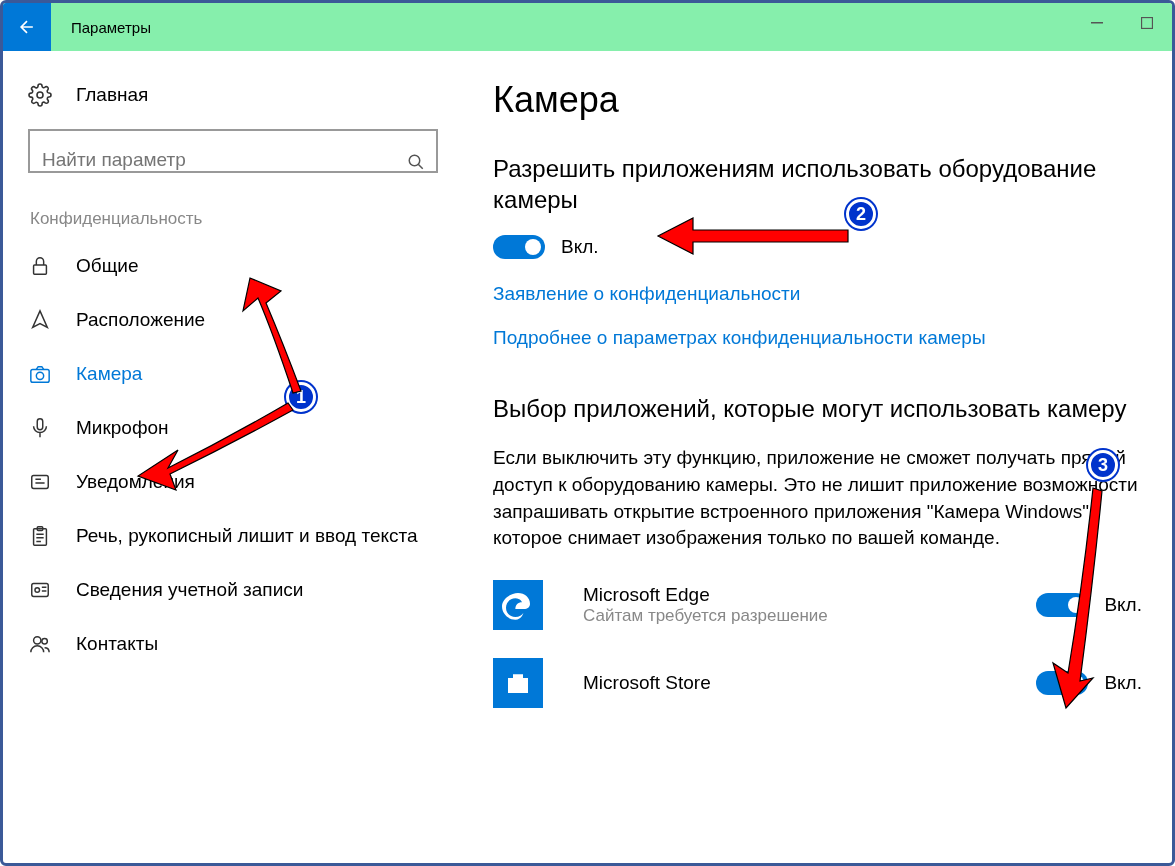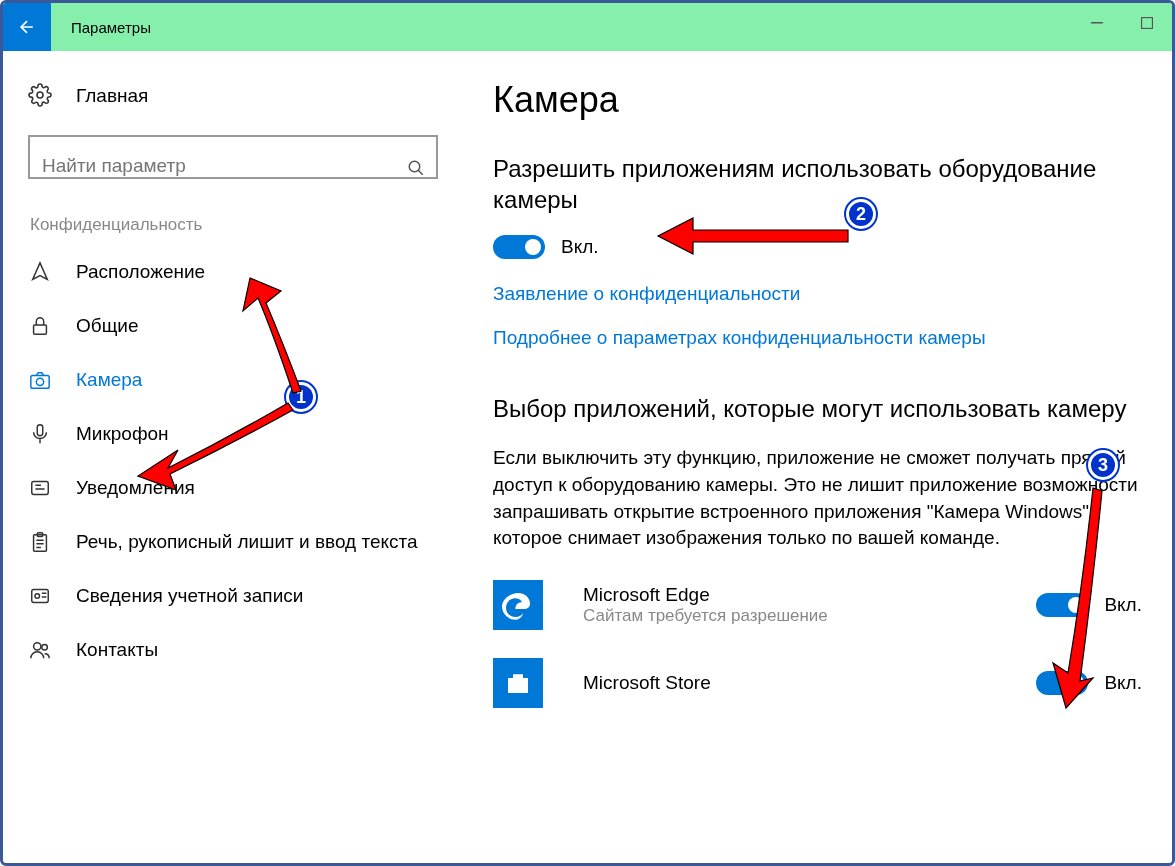--- a/index.html
+++ b/index.html
@@ -44,22 +44,22 @@
   align-items: center;
   justify-content: center;
   color: #555;
   cursor: pointer;
 }
 .win-btn svg { width: 12px; height: 12px; }
 .content-area { display: flex; height: calc(100% - 48px); }
 .sidebar { width: 460px; padding: 20px 10px 20px 25px; }
 .home-row {
   display: flex;
-  align-items: flex-end;
-  padding: 12px 0 28px 0;
+  align-items: center;
+  padding: 12px 0 22px 0;
 }
 .icon-slot {
   width: 24px; height: 24px;
   display: flex; align-items: center; justify-content: center;
   color: #333;
 }
 .home-row .label, .nav-item .label {
   margin-left: 24px;
   font-size: 19px;
   color: #000;
@@ -237,34 +237,34 @@
             <line x1="21" y1="21" x2="15" y2="15"></line>
           </svg>
       </div>
     </div>
 
     <div class="category-label">Конфиденциальность</div>
 
     <div class="nav-item">
       <span class="icon-slot">
         <svg viewBox="0 0 24 24" fill="none" stroke="currentColor" stroke-width="1.6">
-            <path d="M12 2 L4 20 L12 16 L20 20 Z"></path>
-          </svg>
-      </span>
-      <span class="label">Расположение</span>
-    </div>
-
-    <div class="nav-item">
-      <span class="icon-slot">
-        <svg viewBox="0 0 24 24" fill="none" stroke="currentColor" stroke-width="1.6">
             <rect x="5" y="11" width="14" height="10" rx="1"></rect>
             <path d="M8 11V7a4 4 0 0 1 8 0v4"></path>
           </svg>
       </span>
       <span class="label">Общие</span>
+    </div>
+
+    <div class="nav-item">
+      <span class="icon-slot">
+        <svg viewBox="0 0 24 24" fill="none" stroke="currentColor" stroke-width="1.6">
+            <path d="M12 2 L4 20 L12 16 L20 20 Z"></path>
+          </svg>
+      </span>
+      <span class="label">Расположение</span>
     </div>
 
     <div class="nav-item active">
       <span class="icon-slot">
         <svg viewBox="0 0 24 24" fill="none" stroke="currentColor" stroke-width="1.6">
             <rect x="2" y="7" width="20" height="14" rx="2"></rect>
             <circle cx="12" cy="14" r="4"></circle>
             <path d="M8 7l2-3h4l2 3"></path>
           </svg>
       </span>

